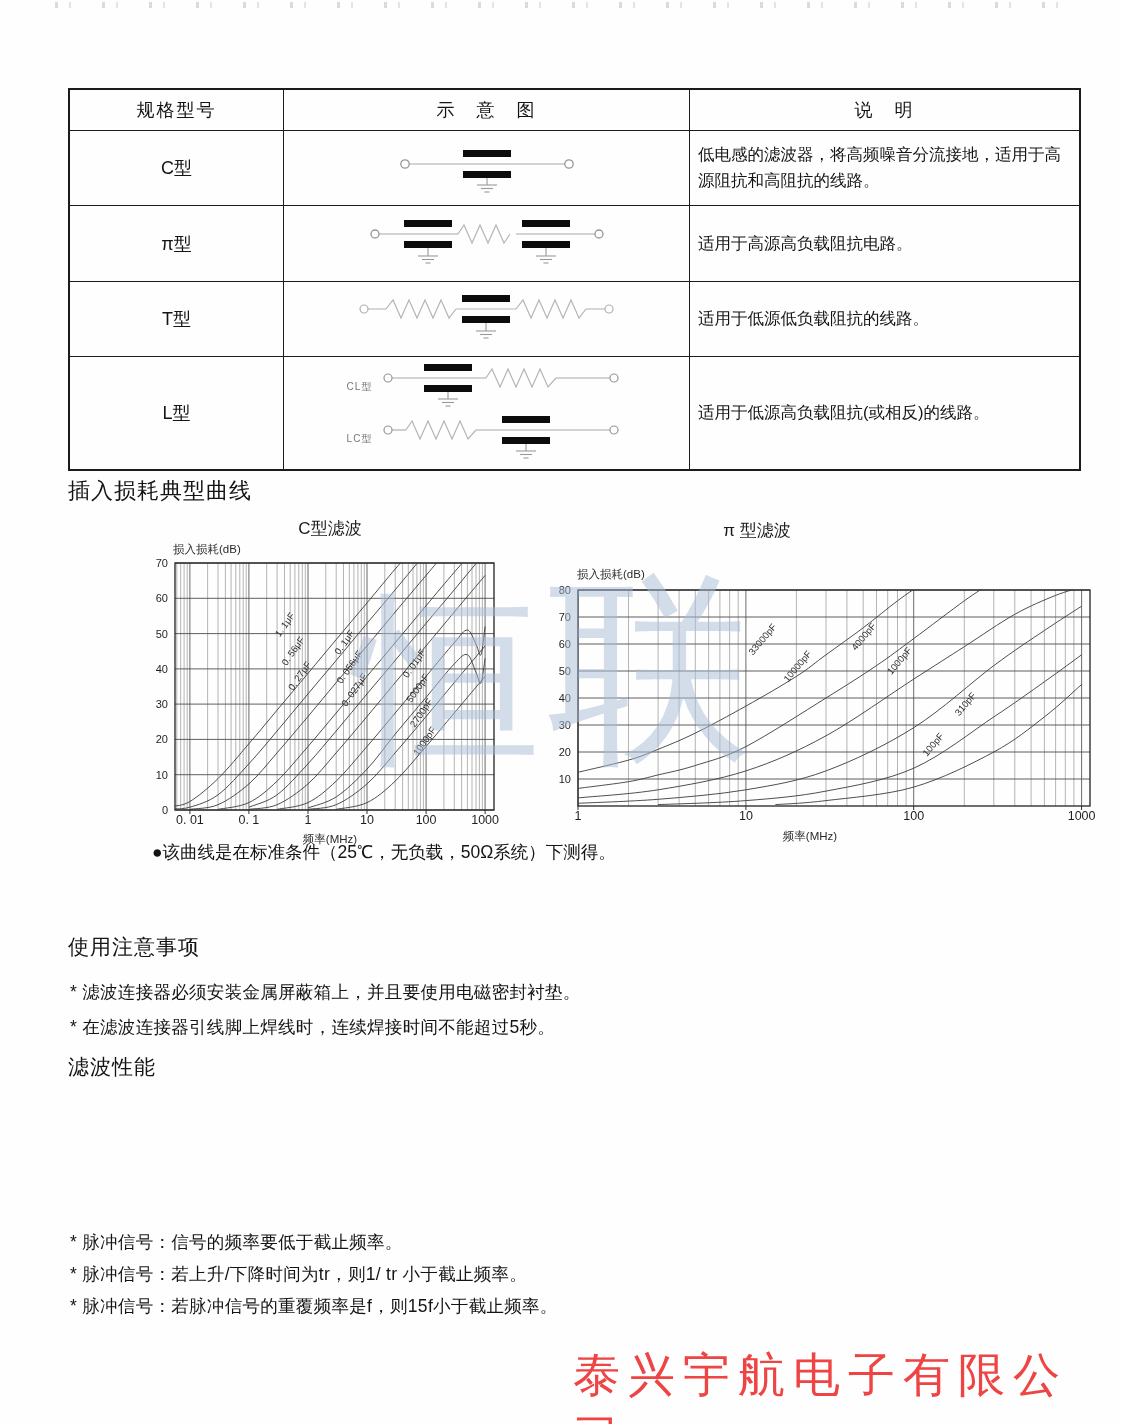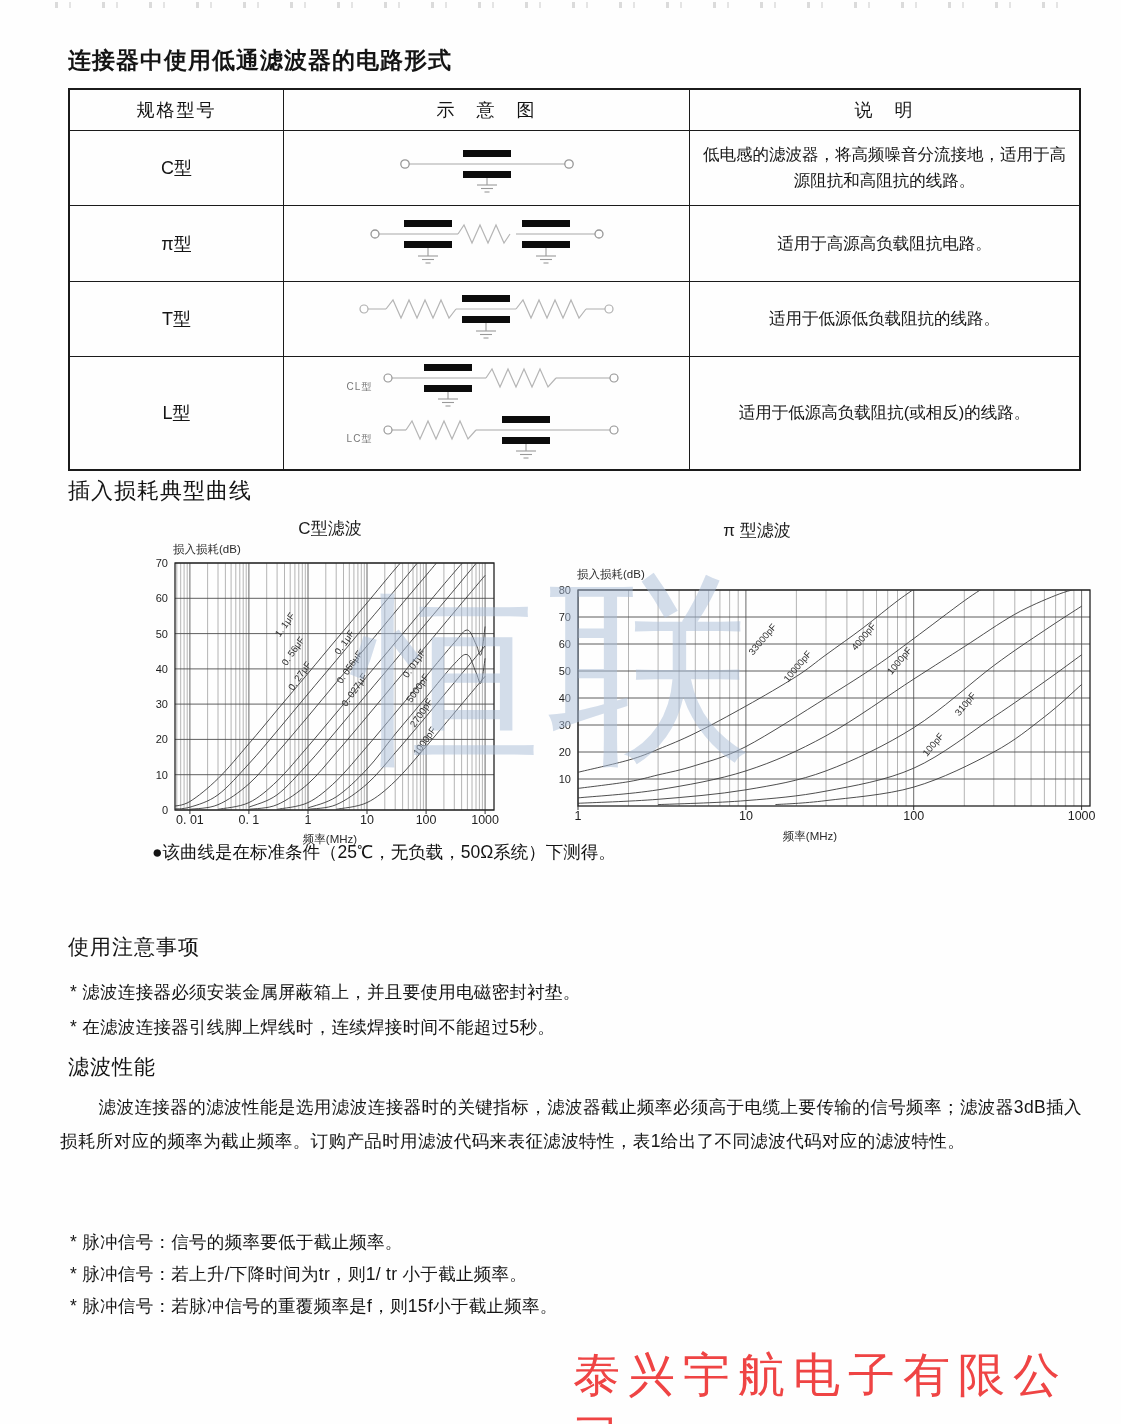--- a/index.html
+++ b/index.html
@@ -7,21 +7,21 @@
         font-family:"Liberation Sans",sans-serif;color:#141414;overflow:hidden;}
   .top-crop{position:absolute;left:55px;top:2px;width:1015px;height:6px;opacity:.35;
         background:repeating-linear-gradient(90deg,#9a9a9a 0 3px,transparent 3px 14px,#b5b5b5 14px 16px,transparent 16px 47px);}
   .doc-title{position:absolute;left:68px;top:30px;font-size:23px;font-weight:bold;letter-spacing:1px;}
   table.spec{position:absolute;left:68px;top:88px;width:1002px;border-collapse:collapse;table-layout:fixed;
         border:2.5px solid #1b1b1b;padding-left:30px;}
   table.spec th,table.spec td{border:1.8px solid #1b1b1b;}
   table.spec th{height:38px;font-size:18px;font-weight:normal;letter-spacing:2px;}
   td.model{width:211px;text-align:center;font-size:18px;}
   td.schem{width:403px;text-align:center;vertical-align:middle;}
-  td.desc{width:387px;font-size:16.5px;line-height:1.55;padding:6px 8px;text-align:center;vertical-align:middle;}
+  td.desc{width:387px;font-size:16.5px;line-height:1.55;padding:6px 8px;text-align:left;vertical-align:middle;}
   tr.r1 td{height:62px;} tr.r2 td{height:63px;} tr.r3 td{height:62px;} tr.r4 td{height:100px;}
   .schem-stack{display:flex;flex-direction:column;align-items:center;gap:2px;}
   .schem-line{display:flex;align-items:center;gap:4px;}
   .schem-label{font-size:10px;color:#777;letter-spacing:1px;}
   .sec-title{position:absolute;font-size:21px;font-weight:normal;letter-spacing:1px;}
   .curves-title{left:68px;top:458px;font-size:22px;}
   .chart{position:absolute;}
   #chart-0{left:150px;top:512px;}
   #chart-1{left:552px;top:512px;}
   .watermark{position:absolute;color:#a9bdd8;opacity:.5;font-family:"Liberation Serif",serif;
@@ -41,21 +41,20 @@
         color:#ef4444;font-family:"Liberation Serif",serif;z-index:1;pointer-events:none;margin-left:21px;}
   svg text{font-family:"Liberation Sans",sans-serif;}
 </style>
 </head>
 <body>
 
 <div class="page">
 
   <div class="top-crop"></div>
 
-  <h1 class="doc-title">连接器中使用低通滤波器的电路形式</h1>
 
   <table class="spec">
     <thead>
       <tr>
         <th style="width:211px">规格型号</th>
         <th style="width:403px">示　意　图</th>
         <th style="width:387px">说　明</th>
       </tr>
     </thead>
     <tbody>
@@ -399,20 +398,19 @@
   <div class="watermark wm-0">恒</div>
   <div class="watermark wm-1">联</div>
 
   <p class="note">●该曲线是在标准条件（25℃，无负载，50Ω系统）下测得。</p>
 
   <h2 class="sec-title usage-title">使用注意事项</h2>
   <p class="bullet b-u0">* 滤波连接器必须安装金属屏蔽箱上，并且要使用电磁密封衬垫。</p>
   <p class="bullet b-u1">* 在滤波连接器引线脚上焊线时，连续焊接时间不能超过5秒。</p>
 
   <h2 class="sec-title perf-title">滤波性能</h2>
-  <p class="paragraph">滤波连接器的滤波性能是选用滤波连接器时的关键指标，滤波器截止频率必须高于电缆上要传输的信号频率；滤波器3dB插入损耗所对应的频率为截止频率。订购产品时用滤波代码来表征滤波特性，表1给出了不同滤波代码对应的滤波特性。</p>
   <p class="bullet b-p0">* 脉冲信号：信号的频率要低于截止频率。</p>
   <p class="bullet b-p1">* 脉冲信号：若上升/下降时间为tr，则1/ tr 小于截止频率。</p>
   <p class="bullet b-p2">* 脉冲信号：若脉冲信号的重覆频率是f，则15f小于截止频率。</p>
 
   <div class="footer-wm">泰兴宇航电子有限公司</div>
 
 </div>
 
 </body></html>

